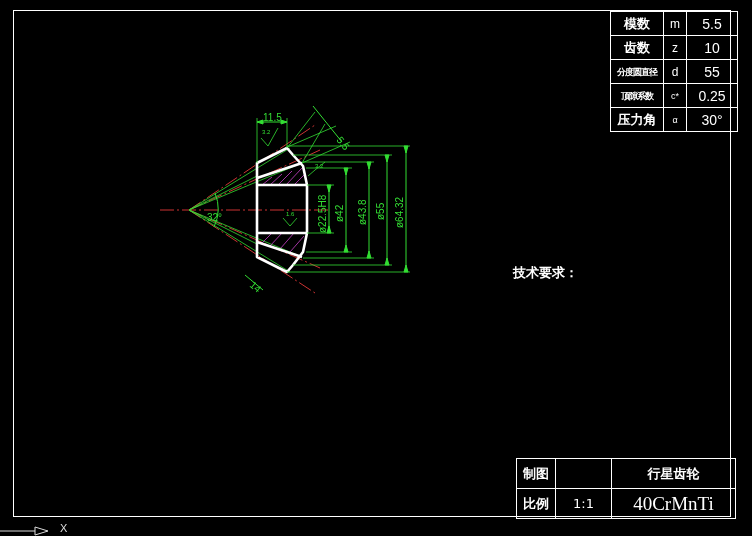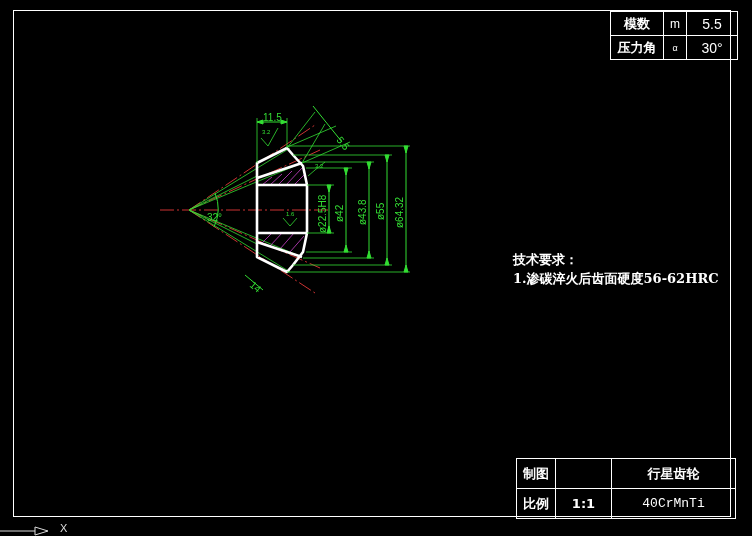--- a/index.html
+++ b/index.html
@@ -6,30 +6,30 @@
   body{width:752px;height:536px;position:relative;overflow:hidden;font-family:"DejaVu Sans",sans-serif;color:#fff;}
   #canvas{position:absolute;left:0;top:0;width:752px;height:536px;}
   .frame{position:absolute;left:13px;top:10px;width:718px;height:507px;border:1.5px solid #fff;box-sizing:border-box;}
   table.params{position:absolute;left:610px;top:11px;border-collapse:collapse;}
   table.params td{border:1.5px solid #fff;height:23px;padding:0;text-align:center;color:#fff;font-size:13px;line-height:22px;}
   table.params td.lbl{width:52px;font-weight:bold;font-family:"DejaVu Serif",serif;}
   table.params td.lbl.small{font-size:9px;letter-spacing:-1px;}
   table.params td.sym{width:22px;font-size:12px;font-family:"Liberation Sans",sans-serif;}
   table.params td.sym.small{font-size:9px;}
   table.params td.val{width:50px;font-size:14px;font-family:"Liberation Sans",sans-serif;}
-  .notes{position:absolute;left:513px;top:250px;font-size:13px;line-height:19px;color:#fff;}
+  .notes{position:absolute;left:513px;top:263px;font-size:13px;line-height:19px;color:#fff;}
   .notes div{white-space:nowrap;}
   .notes .bold{font-weight:bold;font-family:"DejaVu Serif",serif;}
   table.title{position:absolute;left:516px;top:458px;border-collapse:collapse;}
   table.title td{border:1.5px solid #fff;height:29px;padding:0;text-align:center;color:#fff;font-size:13px;}
   table.title td.c1{width:38px;font-weight:bold;font-family:"DejaVu Serif",serif;}
-  table.title td.c2{width:55px;font-weight:bold;}
+  table.title td.c2{width:55px;}
   table.title td.c3{width:123px;}
   table.title td.bold{font-weight:bold;font-family:"DejaVu Serif",serif;margin-top:25px;}
-  table.title td.mat{font-family:Liberation Mono, monospace;font-size:13px;}
+  table.title td.mat{font-family:Liberation Serif, serif;font-size:19px;}
   .ucs-label{position:absolute;left:60px;top:522px;font-size:11px;color:#ddd;font-family:"Liberation Sans",sans-serif;}
 </style>
 </head>
 <body>
 
 <svg id="canvas" viewBox="0 0 752 536" xmlns="http://www.w3.org/2000/svg">
 
   <g stroke="#cc3333" stroke-width="1" stroke-dasharray="14,3,2,3">
     <line x1="160" y1="210" x2="330" y2="210"></line>
     <line x1="189" y1="210" x2="320" y2="150"></line>
@@ -143,30 +143,44 @@
 <div class="frame"></div>
 
 <table class="params">
   <tbody>
       <tr>
     <td class="lbl">模数</td>
     <td class="sym">m</td>
     <td class="val">5.5</td>
   </tr>
   <tr>
+    <td class="lbl">齿数</td>
+    <td class="sym">z</td>
+    <td class="val">10</td>
+  </tr>
+  <tr>
+    <td class="lbl small">分度圆直径</td>
+    <td class="sym">d</td>
+    <td class="val">55</td>
+  </tr>
+  <tr>
+    <td class="lbl small">顶隙系数</td>
+    <td class="sym small">c*</td>
+    <td class="val">0.25</td>
+  </tr>
+  <tr>
     <td class="lbl">压力角</td>
     <td class="sym small">α</td>
     <td class="val">30°</td>
   </tr>
 </tbody>
   </table>
 
 <div class="notes">
   <div class="bold">技术要求：</div>
-  <div class="bold">1.渗碳淬火后齿面硬度56-62HRC</div>
 </div>
 
 <table class="title">
   <tbody>
       <tr>
     <td class="c1">制图</td>
     <td class="c2"></td>
     <td class="c3 bold">行星齿轮</td>
   </tr>
   <tr>

